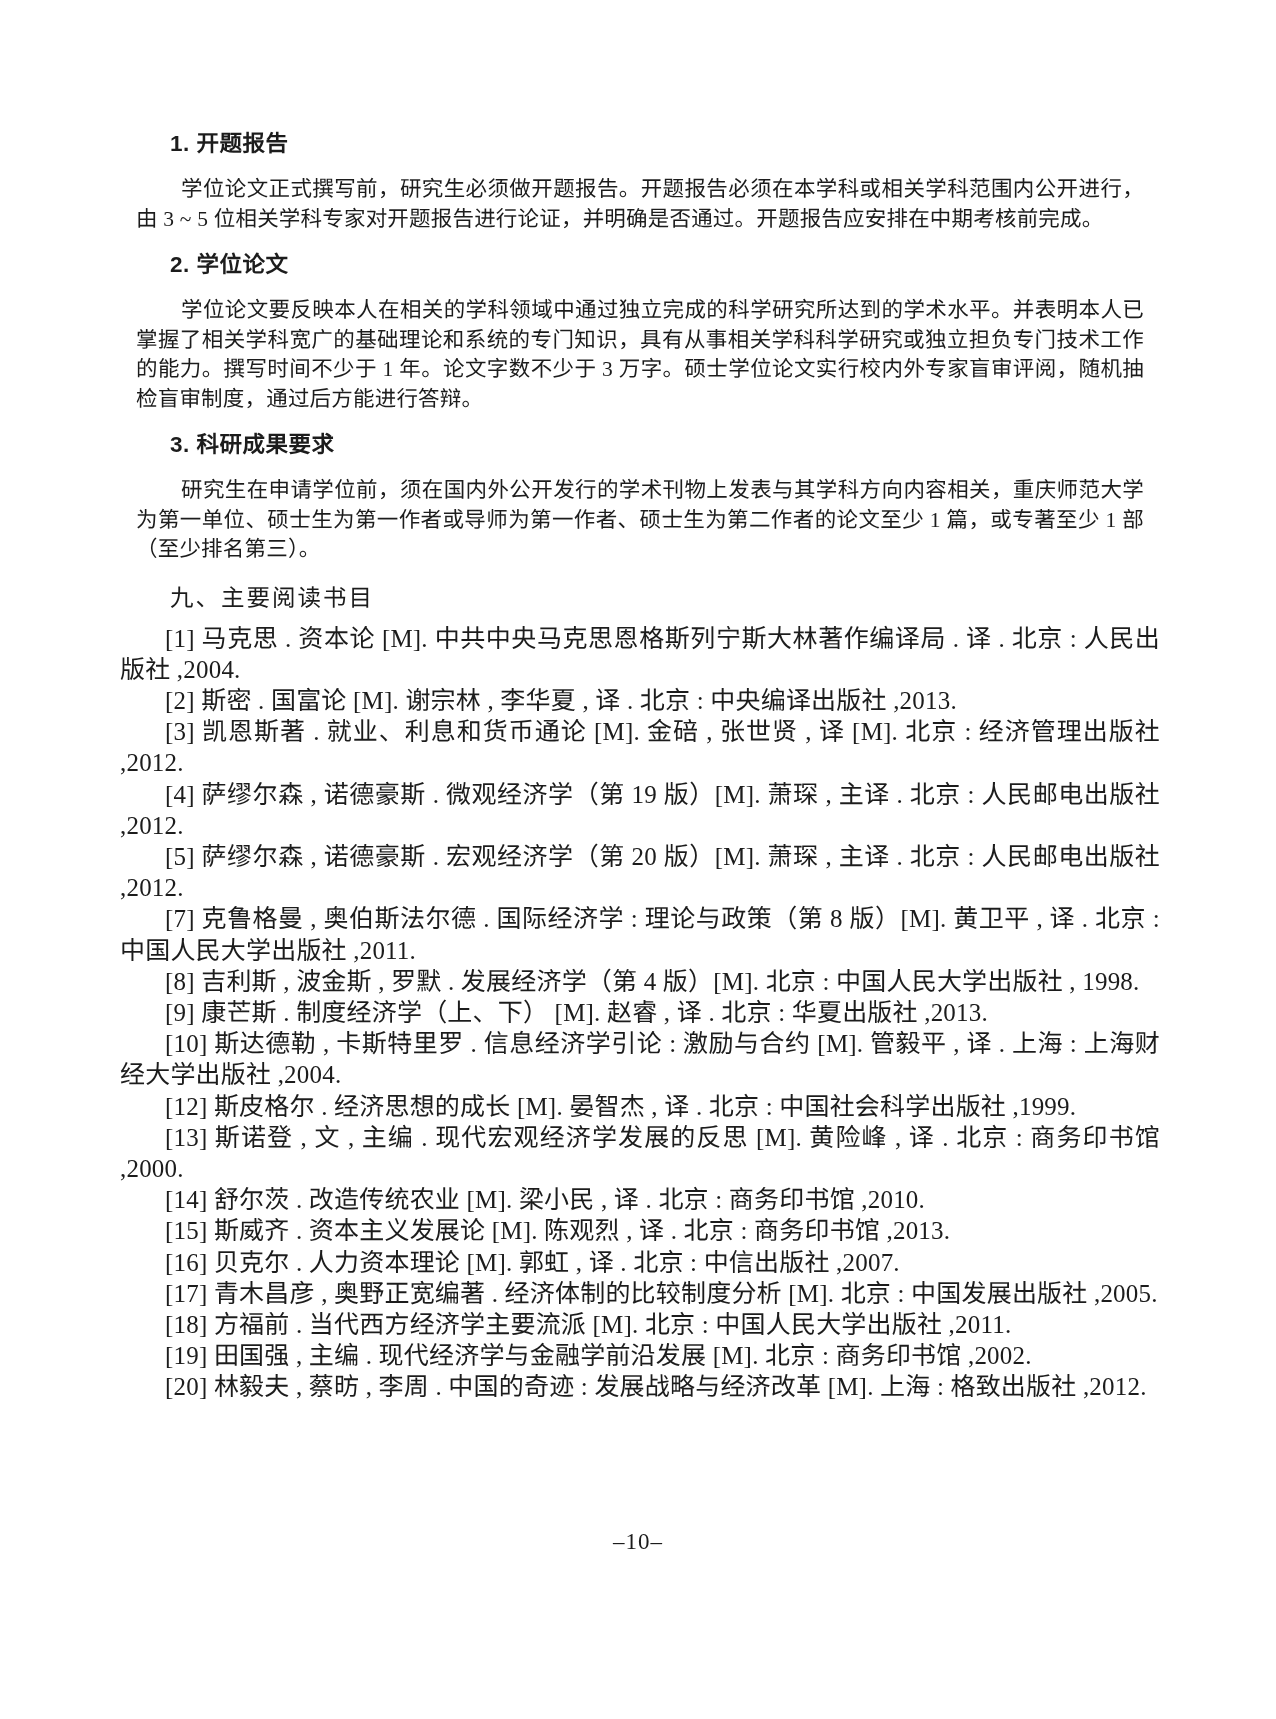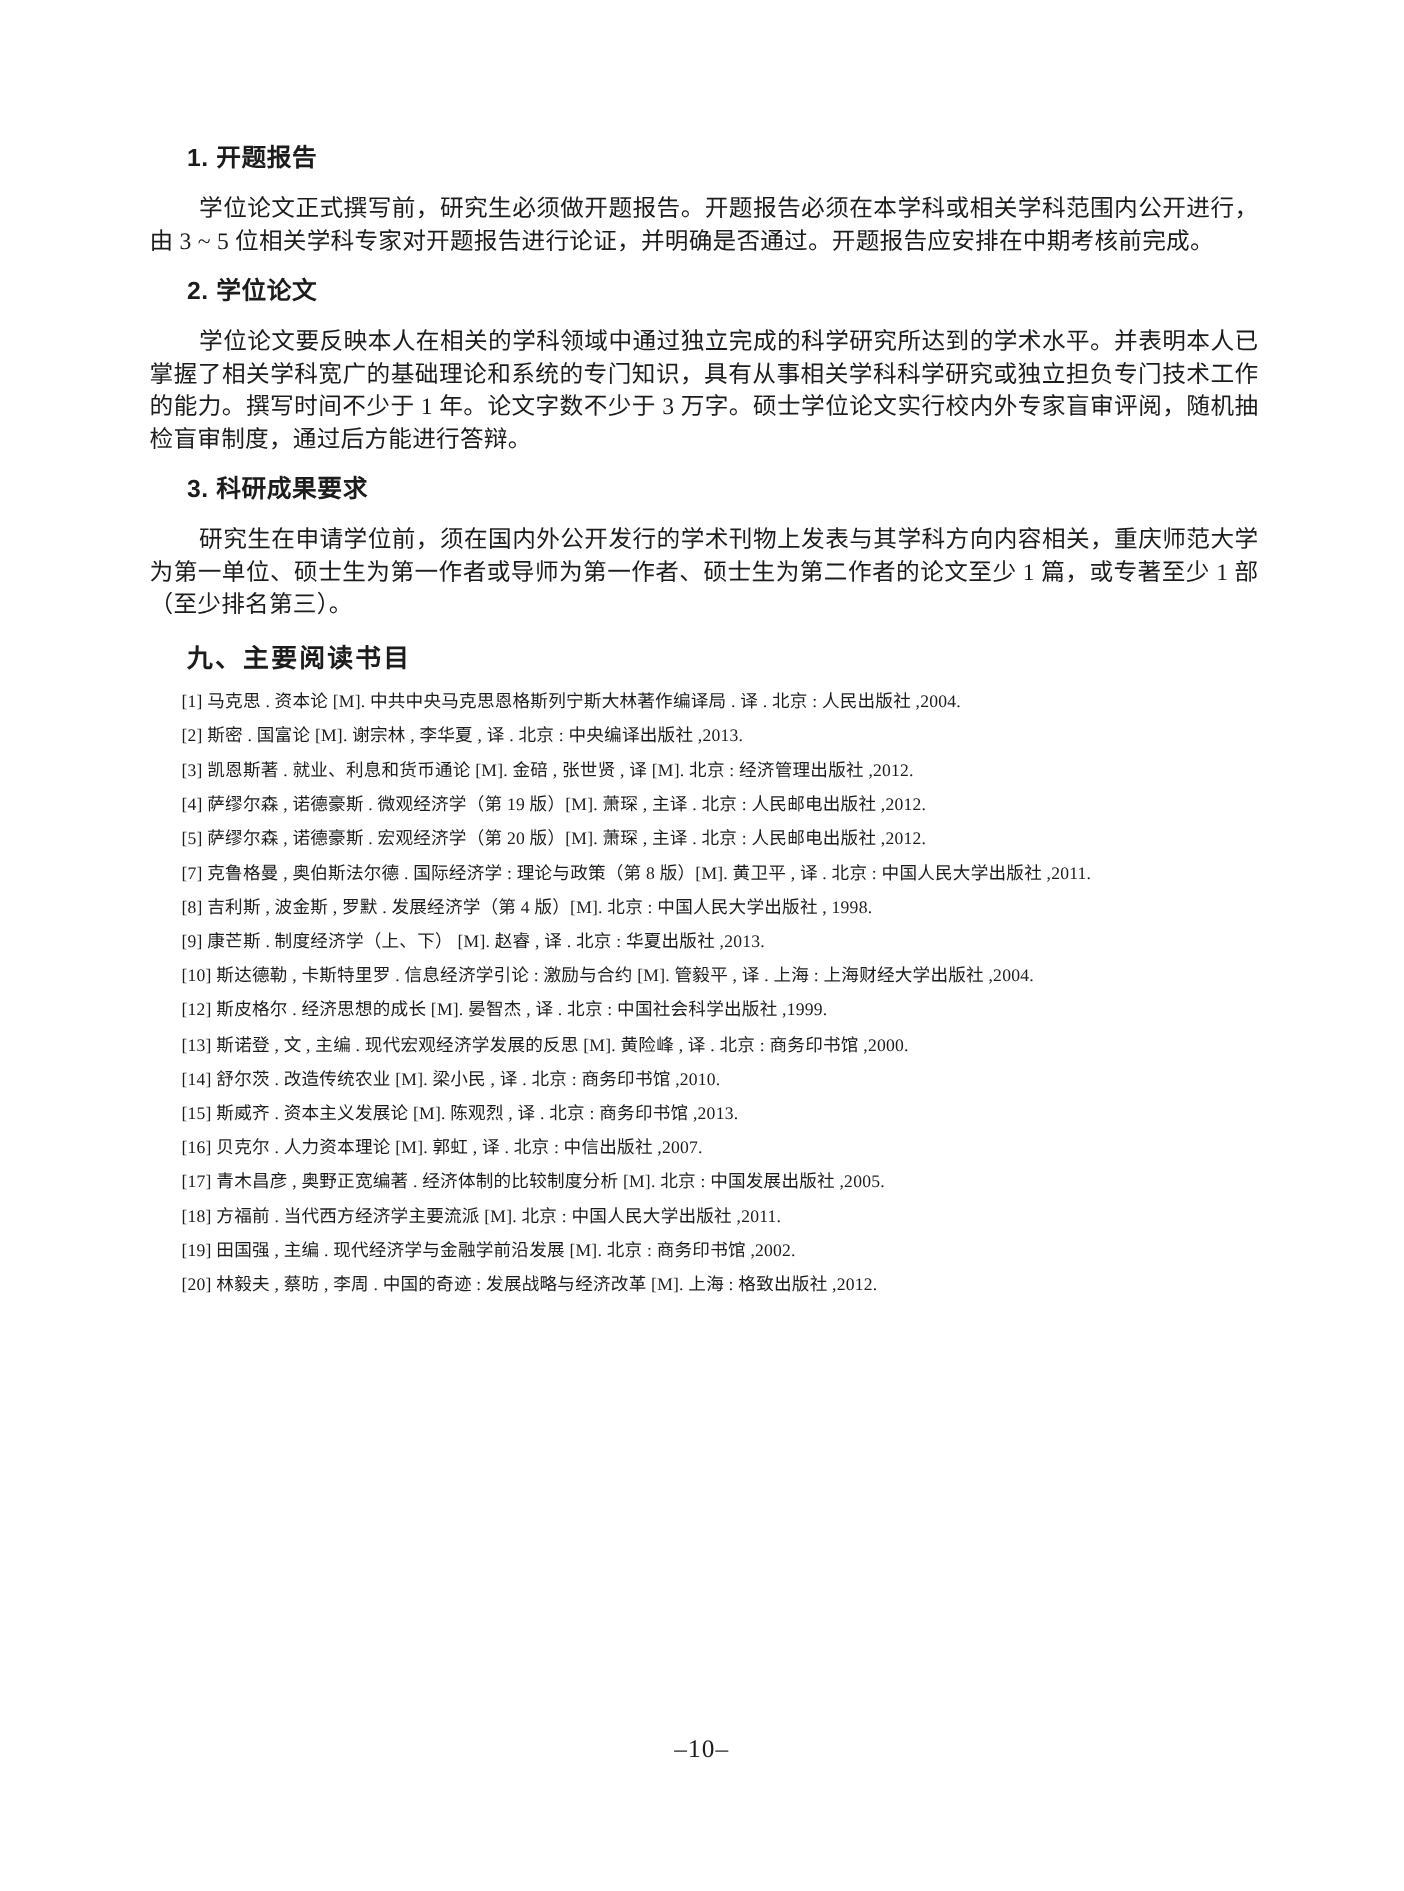--- a/index.html
+++ b/index.html
@@ -39,43 +39,43 @@
     line-height: 29.5px;
     text-align: justify;
     text-justify: inter-ideograph;
     text-indent: 45px;
     margin: 16px;
     letter-spacing: 0.2px;
   }
   .list-heading {
     font-family: "Liberation Sans", "DejaVu Sans", sans-serif;
     font-size: 23.5px;
-    font-weight: 700;
+    font-weight: 400;
     line-height: 32px;
     margin: 17px 0 9px 0;
     padding-left: 50px;
     letter-spacing: 2px;
   }
   .ref-list {
     margin: 0;
     padding: 0;
     list-style: none;
   }
   .ref-item {
-    font-size: 16px;
+    font-size: 25px;
     line-height: 31.2px;
     text-align: justify;
     text-justify: inter-ideograph;
     text-indent: 45px;
     margin: 0;
     letter-spacing: 0.2px;
   }
   .page-footer {
     position: absolute;
-    top: 1577px;
+    top: 1529px;
     left: 0;
     width: 100%;
     text-align: center;
     font-size: 23px;
     letter-spacing: 1px;
     color: #1c1c1c;
   }
 </style>
 </head>
 <body>

